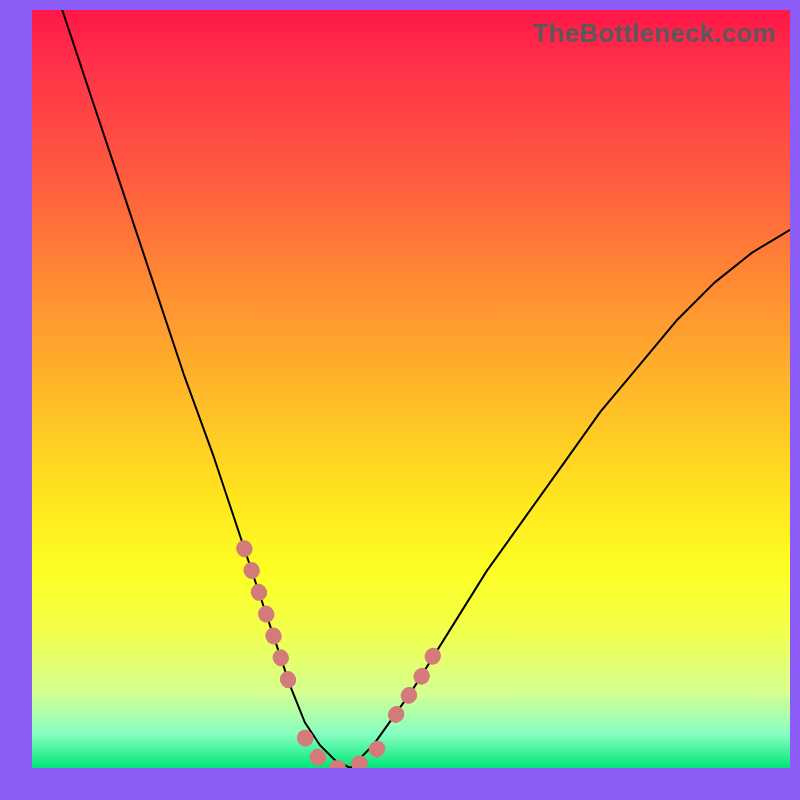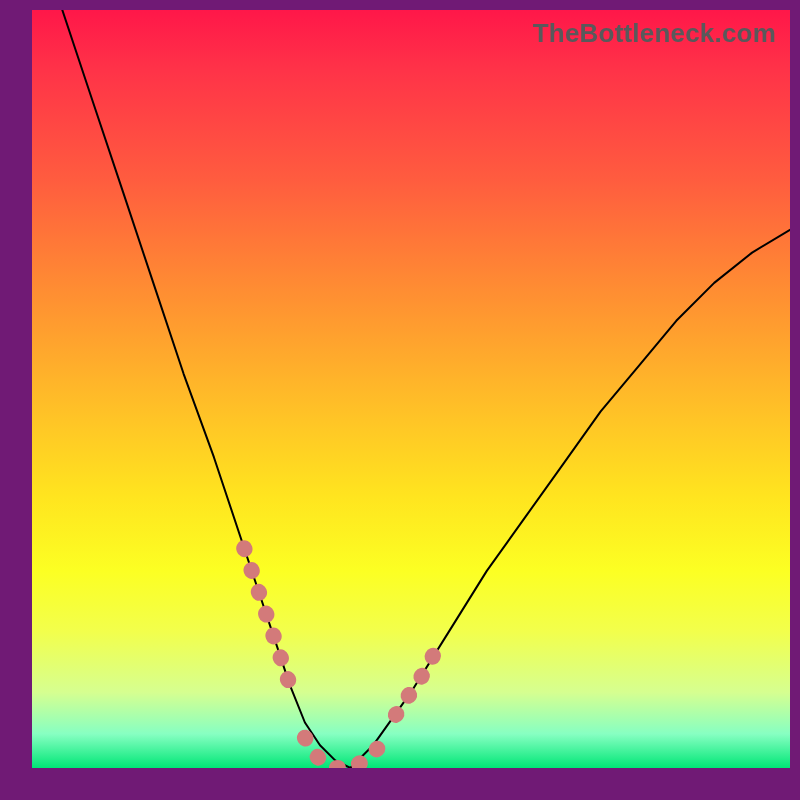--- a/index.html
+++ b/index.html
@@ -1,21 +1,21 @@
 <!DOCTYPE html>
 <html><head>
 <meta charset="utf-8">
 <style>
   * { margin: 0; padding: 0; box-sizing: border-box; }
   html, body { width: 800px; height: 800px; background: #000; overflow: hidden; }
   .frame {
     position: relative;
     width: 800px;
     height: 800px;
-    background: #701a75;
+    background: #8b5cf6;
   }
   .plot-area {
     position: absolute;
     left: 32px;
     top: 10px;
     width: 758px;
     height: 758px;
     background: linear-gradient(to bottom,
       #ff1749 0%,
       #ff3348 8%,

